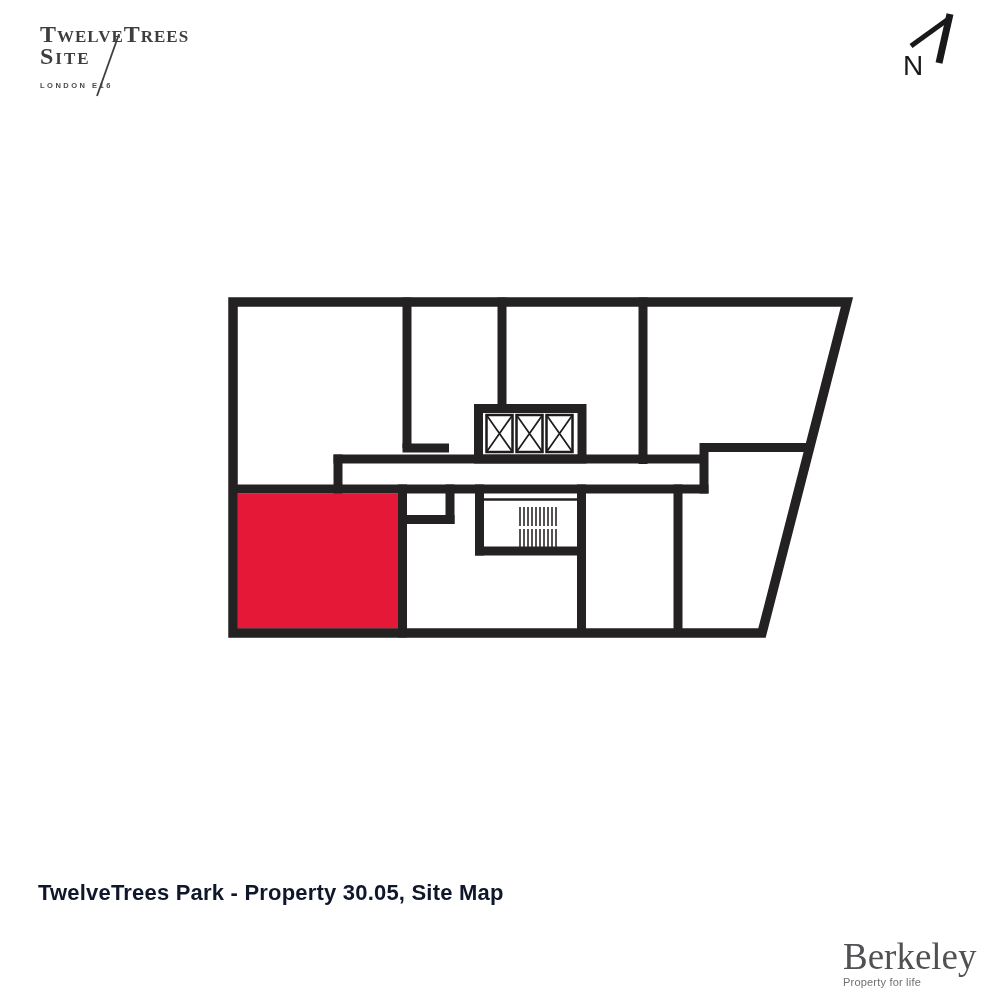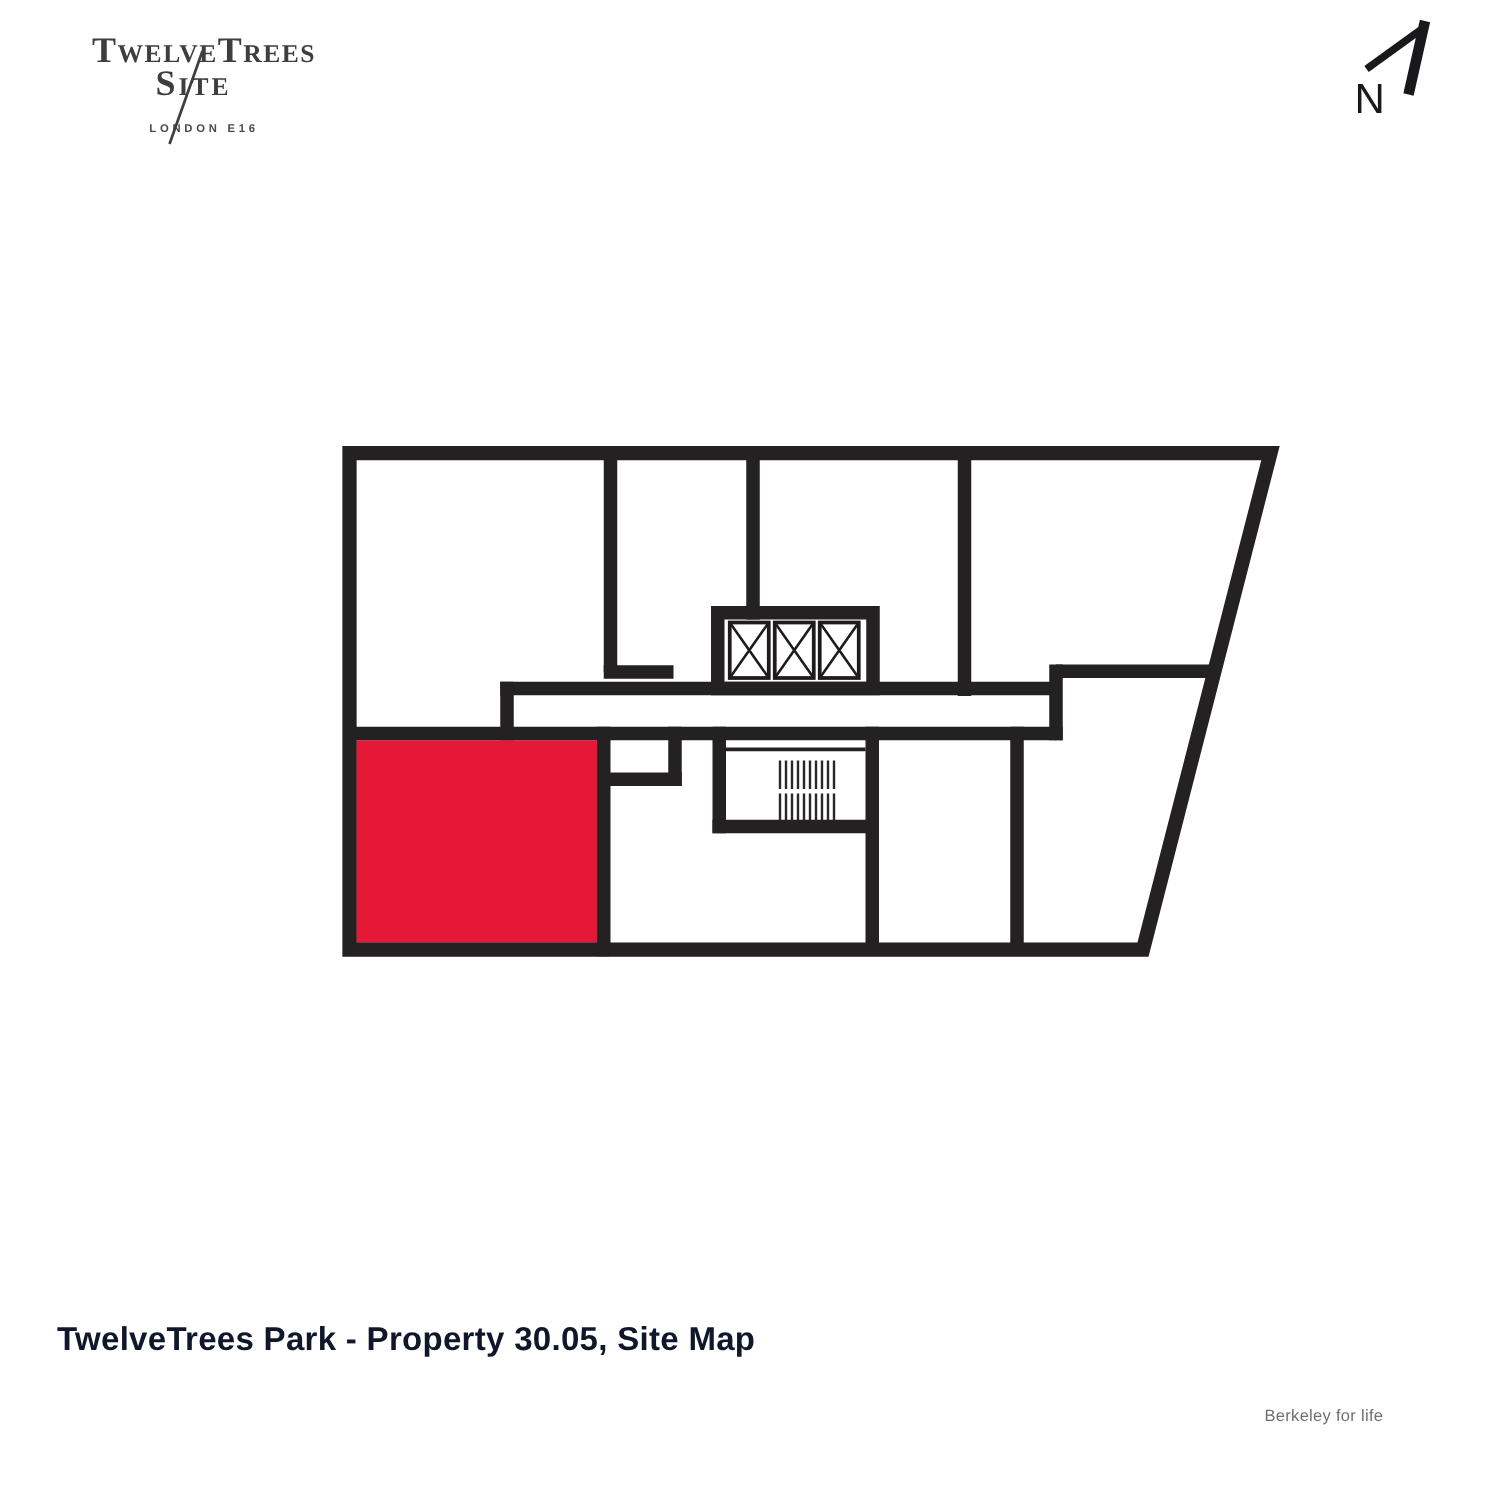--- a/index.html
+++ b/index.html
@@ -5,21 +5,21 @@
   html,body{margin:0;padding:0;background:#ffffff;}
   body{
     position:relative;width:1000px;height:1000px;overflow:hidden;
     font-family:"Liberation Sans",sans-serif;
     --wall-color:#242122;
     --highlight-color:#e51937;
     --brand-charcoal:#3e3e40;
     --berkeley-gray:#515153;
   }
   
-  .logo{position:absolute;left:56px;top:22px;width:160px;text-align:center;color:var(--brand-charcoal);}
+  .logo{position:absolute;left:40px;top:22px;width:160px;text-align:left;color:var(--brand-charcoal);}
   .logo .line1{
     font-family:"Liberation Serif",serif;font-variant:small-caps;
     font-size:24px;letter-spacing:1px;line-height:24px;font-weight:600;
   }
   .logo .line2{
     font-family:"Liberation Serif",serif;font-variant:small-caps;
     font-size:24px;letter-spacing:2px;line-height:21px;font-weight:600;
     margin-right:14px;
   }
   .logo .line3{
@@ -122,14 +122,15 @@
       <path class="lift-x" d="M546.5 415 L572.5 452 M572.5 415 L546.5 452"></path>
     </g>
   </g>
 
   <path class="outline" d="M233 302 H847 L762 633 H233 Z"></path>
 </svg>
 
 <div class="caption">TwelveTrees Park - Property 30.05, Site Map</div>
 
 <div class="berkeley">
-  <div class="tagline">Berkeley for life</div>
+  <div class="name">Berkeley</div>
+  <div class="tagline">Property for life</div>
 </div>
 
 </body></html>

